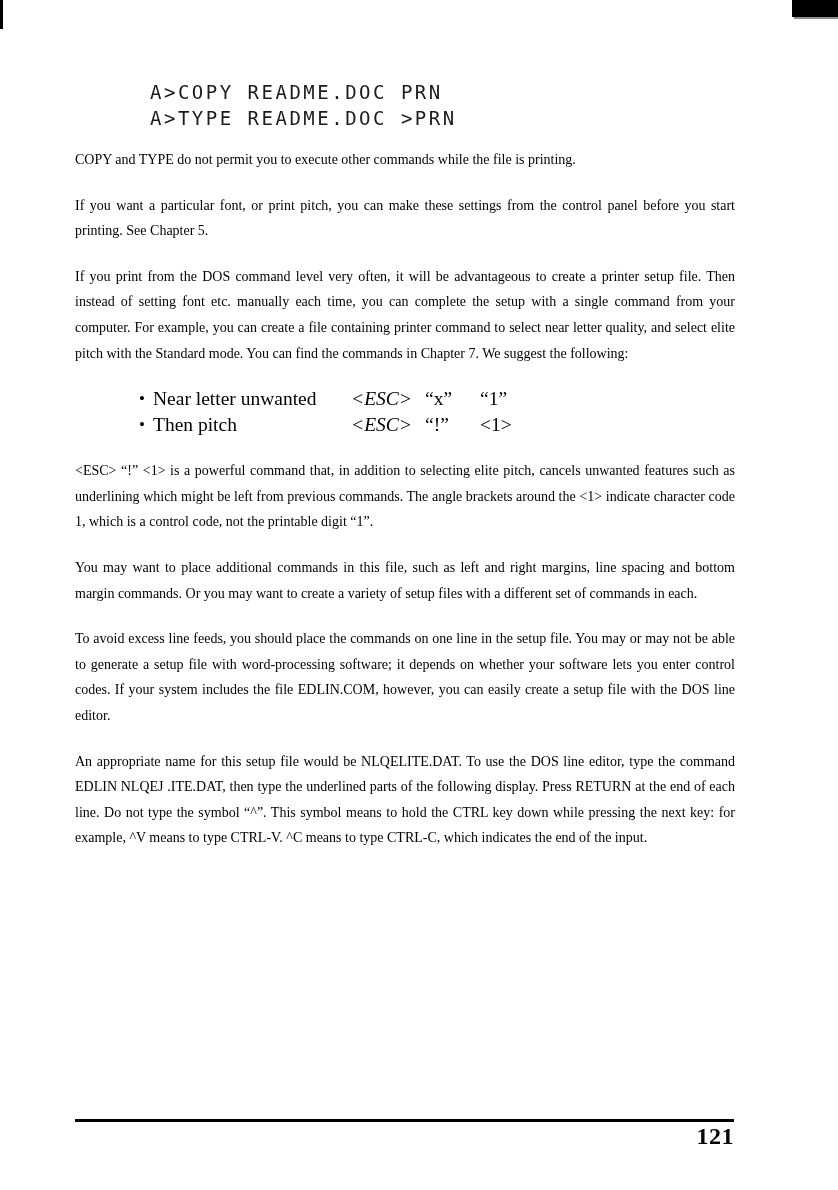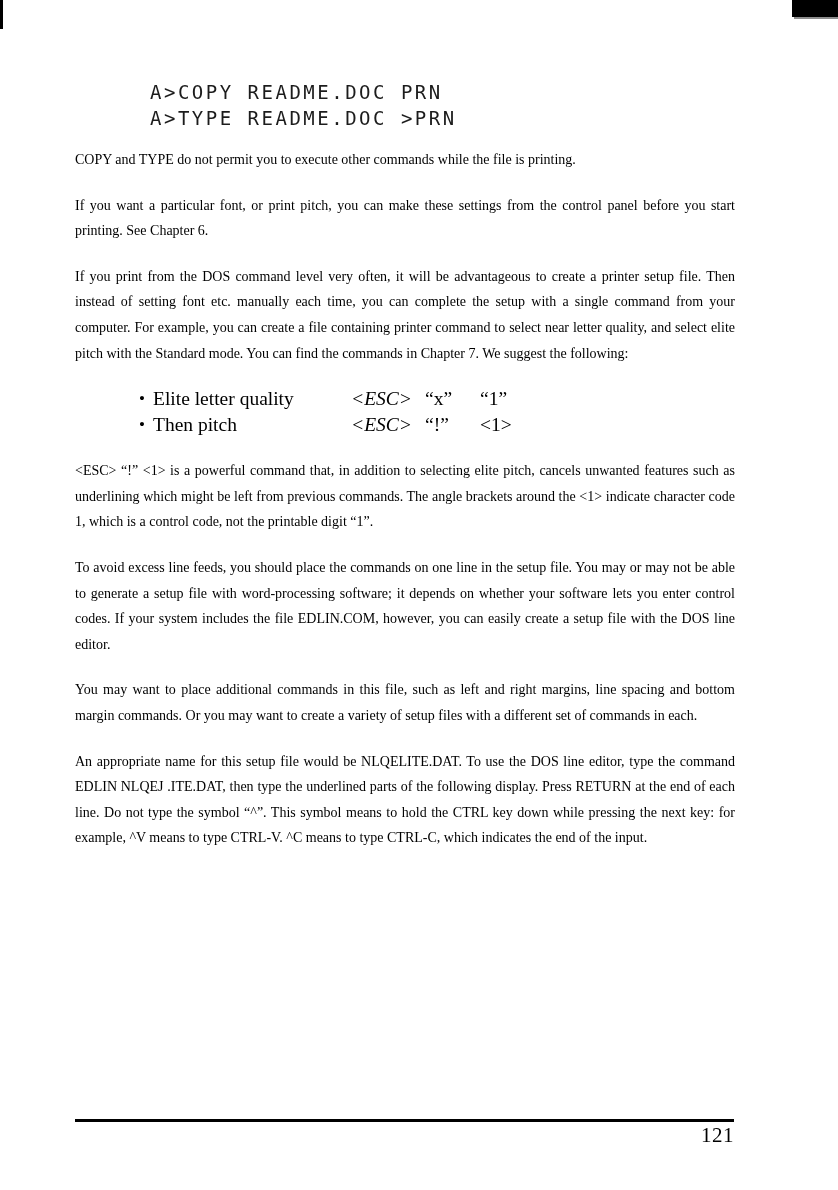--- a/index.html
+++ b/index.html
@@ -62,64 +62,64 @@
   
   .footer-rule {
     position: absolute;
     left: 75px; top: 1119px;
     width: 659px; height: 3px;
     background: #000;
   }
   .page-number {
     position: absolute;
     top: 1123px; right: 104px;
-    font-size: 21px;
-    font-weight: normal;
+    font-size: 24px;
+    font-weight: bold;
     letter-spacing: 0.5px;
   }
 </style>
 </head>
 <body>
 
 <div class="artifact-topleft"></div>
 <div class="artifact-topright"></div>
 <div class="artifact-topright-shadow"></div>
 
 <main class="content">
 
   <div class="code-block"><span>A&gt;COPY README.DOC PRN</span>
 <span>A&gt;TYPE README.DOC &gt;PRN</span></div>
 
   <p>COPY and TYPE do not permit you to execute other commands while the file is printing.</p>
 
-  <p>If you want a particular font, or print pitch, you can make these settings from the control panel before you start printing. See Chapter 6.</p>
+  <p>If you want a particular font, or print pitch, you can make these settings from the control panel before you start printing. See Chapter 5.</p>
 
   <p>If you print from the DOS command level very often, it will be advantageous to create a printer setup file. Then instead of setting font etc. manually each time, you can complete the setup with a single command from your computer. For example, you can create a file containing printer command to select near letter quality, and select elite pitch with the Standard mode. You can find the commands in Chapter 7. We suggest the following:</p>
 
   <ul class="cmdlist">
     <li>
       <span class="bullet">•</span>
-      <span class="lbl">Elite letter quality</span>
+      <span class="lbl">Near letter unwanted</span>
       <span class="esc">&lt;ESC&gt;</span>
       <span class="a1">“x”</span>
       <span class="a2">“1”</span>
     </li>
     <li>
       <span class="bullet">•</span>
       <span class="lbl">Then pitch</span>
       <span class="esc">&lt;ESC&gt;</span>
       <span class="a1">“!”</span>
       <span class="a2">&lt;1&gt;</span>
     </li>
   </ul>
 
   <p>&lt;ESC&gt; “!” &lt;1&gt; is a powerful command that, in addition to selecting elite pitch, cancels unwanted features such as underlining which might be left from previous commands. The angle brackets around the &lt;1&gt; indicate character code 1, which is a control code, not the printable digit “1”.</p>
 
+  <p>You may want to place additional commands in this file, such as left and right margins, line spacing and bottom margin commands. Or you may want to create a variety of setup files with a different set of commands in each.</p>
+
   <p>To avoid excess line feeds, you should place the commands on one line in the setup file. You may or may not be able to generate a setup file with word-processing software; it depends on whether your software lets you enter control codes. If your system includes the file EDLIN.COM, however, you can easily create a setup file with the DOS line editor.</p>
-
-  <p>You may want to place additional commands in this file, such as left and right margins, line spacing and bottom margin commands. Or you may want to create a variety of setup files with a different set of commands in each.</p>
 
   <p>An appropriate name for this setup file would be NLQELITE.DAT. To use the DOS line editor, type the command EDLIN NLQEJ .ITE.DAT, then type the underlined parts of the following display. Press RETURN at the end of each line. Do not type the symbol “^”. This symbol means to hold the CTRL key down while pressing the next key: for example, ^V means to type CTRL-V. ^C means to type CTRL-C, which indicates the end of the input.</p>
 
 </main>
 
 <div class="footer-rule"></div>
 <div class="page-number">121</div>
 
 </body></html>

